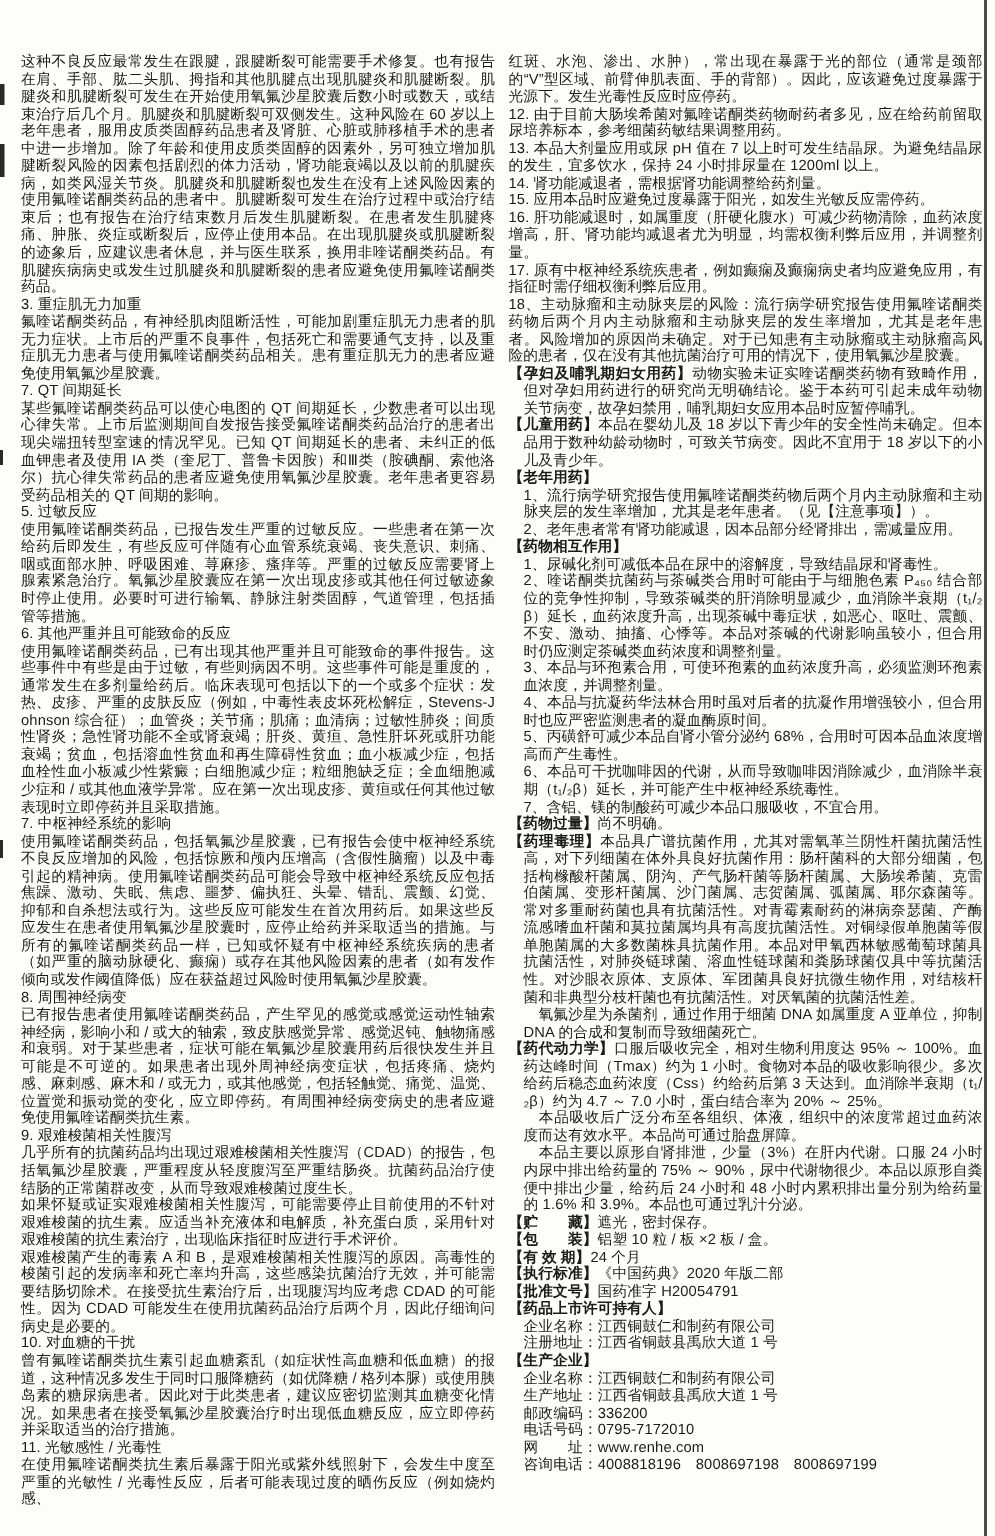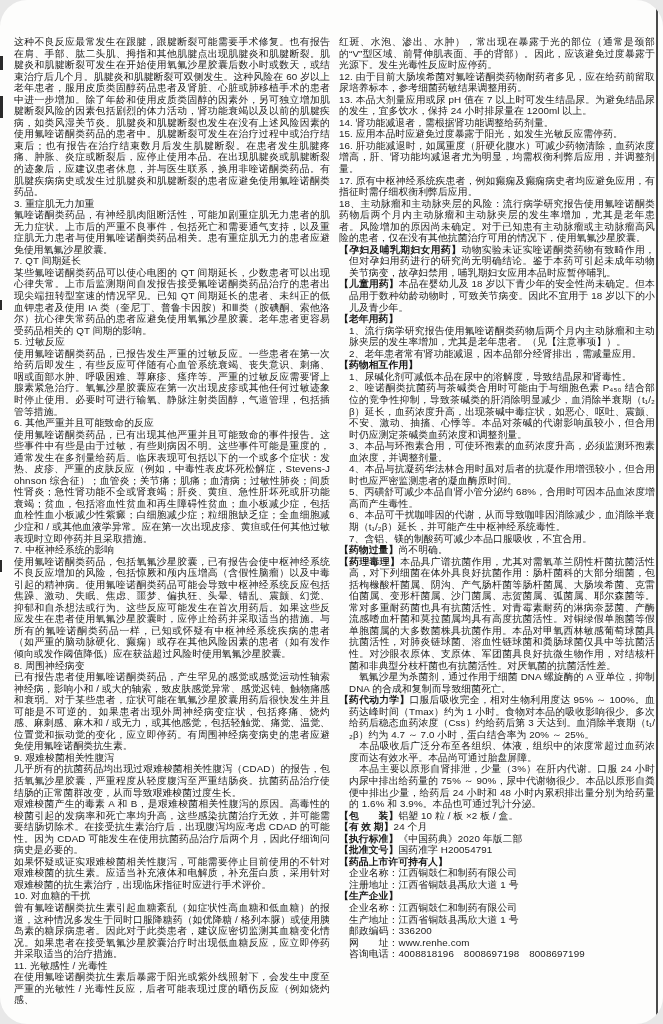--- a/index.html
+++ b/index.html
@@ -4,21 +4,20 @@
 <style>
   html,body{margin:0;padding:0;}
   body{background:#e8e8e8;}
   .page{
     position:relative;
     width:663px;height:1024px;
     background:#fdfdfc;
     overflow:hidden;
     font-family:"Liberation Sans",sans-serif;
     color:#1b1b1b;
-    border-radius:27px;
   }
   .cols{
     display:flex;
     gap:9px;
     padding:36px 10px 0 14px;
     box-sizing:border-box;
   }
   .col{width:316px;flex:0 0 316px;}
   .col p{
     margin:0;
@@ -55,22 +54,22 @@
         <p class="p">5. 过敏反应</p>
         <p class="p">使用氟喹诺酮类药品，已报告发生严重的过敏反应。一些患者在第一次给药后即发生，有些反应可伴随有心血管系统衰竭、丧失意识、刺痛、咽或面部水肿、呼吸困难、荨麻疹、瘙痒等。严重的过敏反应需要肾上腺素紧急治疗。氧氟沙星胶囊应在第一次出现皮疹或其他任何过敏迹象时停止使用。必要时可进行输氧、静脉注射类固醇，气道管理，包括插管等措施。</p>
         <p class="p">6. 其他严重并且可能致命的反应</p>
         <p class="p">使用氟喹诺酮类药品，已有出现其他严重并且可能致命的事件报告。这些事件中有些是由于过敏，有些则病因不明。这些事件可能是重度的，通常发生在多剂量给药后。临床表现可包括以下的一个或多个症状：发热、皮疹、严重的皮肤反应（例如，中毒性表皮坏死松解症，Stevens-Johnson 综合征）；血管炎；关节痛；肌痛；血清病；过敏性肺炎；间质性肾炎；急性肾功能不全或肾衰竭；肝炎、黄疸、急性肝坏死或肝功能衰竭；贫血，包括溶血性贫血和再生障碍性贫血；血小板减少症，包括血栓性血小板减少性紫癜；白细胞减少症；粒细胞缺乏症；全血细胞减少症和 / 或其他血液学异常。应在第一次出现皮疹、黄疸或任何其他过敏表现时立即停药并且采取措施。</p>
         <p class="p">7. 中枢神经系统的影响</p>
         <p class="p">使用氟喹诺酮类药品，包括氧氟沙星胶囊，已有报告会使中枢神经系统不良反应增加的风险，包括惊厥和颅内压增高（含假性脑瘤）以及中毒引起的精神病。使用氟喹诺酮类药品可能会导致中枢神经系统反应包括焦躁、激动、失眠、焦虑、噩梦、偏执狂、头晕、错乱、震颤、幻觉、抑郁和自杀想法或行为。这些反应可能发生在首次用药后。如果这些反应发生在患者使用氧氟沙星胶囊时，应停止给药并采取适当的措施。与所有的氟喹诺酮类药品一样，已知或怀疑有中枢神经系统疾病的患者（如严重的脑动脉硬化、癫痫）或存在其他风险因素的患者（如有发作倾向或发作阈值降低）应在获益超过风险时使用氧氟沙星胶囊。</p>
         <p class="p">8. 周围神经病变</p>
         <p class="p">已有报告患者使用氟喹诺酮类药品，产生罕见的感觉或感觉运动性轴索神经病，影响小和 / 或大的轴索，致皮肤感觉异常、感觉迟钝、触物痛感和衰弱。对于某些患者，症状可能在氧氟沙星胶囊用药后很快发生并且可能是不可逆的。如果患者出现外周神经病变症状，包括疼痛、烧灼感、麻刺感、麻木和 / 或无力，或其他感觉，包括轻触觉、痛觉、温觉、位置觉和振动觉的变化，应立即停药。有周围神经病变病史的患者应避免使用氟喹诺酮类抗生素。</p>
         <p class="p">9. 艰难梭菌相关性腹泻</p>
         <p class="p">几乎所有的抗菌药品均出现过艰难梭菌相关性腹泻（CDAD）的报告，包括氧氟沙星胶囊，严重程度从轻度腹泻至严重结肠炎。抗菌药品治疗使结肠的正常菌群改变，从而导致艰难梭菌过度生长。</p>
+        <p class="p">如果怀疑或证实艰难梭菌相关性腹泻，可能需要停止目前使用的不针对艰难梭菌的抗生素。应适当补充液体和电解质，补充蛋白质，采用针对艰难梭菌的抗生素治疗，出现临床指征时应进行手术评价。</p>
         <p class="p">艰难梭菌产生的毒素 A 和 B，是艰难梭菌相关性腹泻的原因。高毒性的梭菌引起的发病率和死亡率均升高，这些感染抗菌治疗无效，并可能需要结肠切除术。在接受抗生素治疗后，出现腹泻均应考虑 CDAD 的可能性。因为 CDAD 可能发生在使用抗菌药品治疗后两个月，因此仔细询问病史是必要的。</p>
-        <p class="p">如果怀疑或证实艰难梭菌相关性腹泻，可能需要停止目前使用的不针对艰难梭菌的抗生素。应适当补充液体和电解质，补充蛋白质，采用针对艰难梭菌的抗生素治疗，出现临床指征时应进行手术评价。</p>
         <p class="p">10. 对血糖的干扰</p>
         <p class="p">曾有氟喹诺酮类抗生素引起血糖紊乱（如症状性高血糖和低血糖）的报道，这种情况多发生于同时口服降糖药（如优降糖 / 格列本脲）或使用胰岛素的糖尿病患者。因此对于此类患者，建议应密切监测其血糖变化情况。如果患者在接受氧氟沙星胶囊治疗时出现低血糖反应，应立即停药并采取适当的治疗措施。</p>
         <p class="p">11. 光敏感性 / 光毒性</p>
         <p class="p">在使用氟喹诺酮类抗生素后暴露于阳光或紫外线照射下，会发生中度至严重的光敏性 / 光毒性反应，后者可能表现过度的晒伤反应（例如烧灼感、</p>
       </div>
     <div class="col">
         <p class="p">红斑、水泡、渗出、水肿），常出现在暴露于光的部位（通常是颈部的“V”型区域、前臂伸肌表面、手的背部）。因此，应该避免过度暴露于光源下。发生光毒性反应时应停药。</p>
         <p class="p">12. 由于目前大肠埃希菌对氟喹诺酮类药物耐药者多见，应在给药前留取尿培养标本，参考细菌药敏结果调整用药。</p>
         <p class="p">13. 本品大剂量应用或尿 pH 值在 7 以上时可发生结晶尿。为避免结晶尿的发生，宜多饮水，保持 24 小时排尿量在 1200ml 以上。</p>
         <p class="p">14. 肾功能减退者，需根据肾功能调整给药剂量。</p>
@@ -86,35 +85,37 @@
         <p class="p"><span class="lbl">【药物相互作用】</span></p>
         <p class="in1">1、尿碱化剂可减低本品在尿中的溶解度，导致结晶尿和肾毒性。</p>
         <p class="in1">2、喹诺酮类抗菌药与茶碱类合用时可能由于与细胞色素 P₄₅₀ 结合部位的竞争性抑制，导致茶碱类的肝消除明显减少，血消除半衰期（t₁/₂β）延长，血药浓度升高，出现茶碱中毒症状，如恶心、呕吐、震颤、不安、激动、抽搐、心悸等。本品对茶碱的代谢影响虽较小，但合用时仍应测定茶碱类血药浓度和调整剂量。</p>
         <p class="in1">3、本品与环孢素合用，可使环孢素的血药浓度升高，必须监测环孢素血浓度，并调整剂量。</p>
         <p class="in1">4、本品与抗凝药华法林合用时虽对后者的抗凝作用增强较小，但合用时也应严密监测患者的凝血酶原时间。</p>
         <p class="in1">5、丙磺舒可减少本品自肾小管分泌约 68%，合用时可因本品血浓度增高而产生毒性。</p>
         <p class="in1">6、本品可干扰咖啡因的代谢，从而导致咖啡因消除减少，血消除半衰期（t₁/₂β）延长，并可能产生中枢神经系统毒性。</p>
         <p class="in1">7、含铝、镁的制酸药可减少本品口服吸收，不宜合用。</p>
         <p class="p"><span class="lbl">【药物过量】</span>尚不明确。</p>
         <p class="h1"><span class="lbl">【药理毒理】</span>本品具广谱抗菌作用，尤其对需氧革兰阴性杆菌抗菌活性高，对下列细菌在体外具良好抗菌作用：肠杆菌科的大部分细菌，包括枸橼酸杆菌属、阴沟、产气肠杆菌等肠杆菌属、大肠埃希菌、克雷伯菌属、变形杆菌属、沙门菌属、志贺菌属、弧菌属、耶尔森菌等。常对多重耐药菌也具有抗菌活性。对青霉素耐药的淋病奈瑟菌、产酶流感嗜血杆菌和莫拉菌属均具有高度抗菌活性。对铜绿假单胞菌等假单胞菌属的大多数菌株具抗菌作用。本品对甲氧西林敏感葡萄球菌具抗菌活性，对肺炎链球菌、溶血性链球菌和粪肠球菌仅具中等抗菌活性。对沙眼衣原体、支原体、军团菌具良好抗微生物作用，对结核杆菌和非典型分枝杆菌也有抗菌活性。对厌氧菌的抗菌活性差。</p>
-        <p class="in1">　氧氟沙星为杀菌剂，通过作用于细菌 DNA 螺旋酶的 A 亚单位，抑制 DNA 的合成和复制而导致细菌死亡。</p>
+        <p class="in1">　氧氟沙星为杀菌剂，通过作用于细菌 DNA 如属重度 A 亚单位，抑制 DNA 的合成和复制而导致细菌死亡。</p>
         <p class="h1"><span class="lbl">【药代动力学】</span>口服后吸收完全，相对生物利用度达 95% ～ 100%。血药达峰时间（Tmax）约为 1 小时。食物对本品的吸收影响很少。多次给药后稳态血药浓度（Css）约给药后第 3 天达到。血消除半衰期（t₁/₂β）约为 4.7 ～ 7.0 小时，蛋白结合率为 20% ～ 25%。</p>
         <p class="in1">　本品吸收后广泛分布至各组织、体液，组织中的浓度常超过血药浓度而达有效水平。本品尚可通过胎盘屏障。</p>
         <p class="in1">　本品主要以原形自肾排泄，少量（3%）在肝内代谢。口服 24 小时内尿中排出给药量的 75% ～ 90%，尿中代谢物很少。本品以原形自粪便中排出少量，给药后 24 小时和 48 小时内累积排出量分别为给药量的 1.6% 和 3.9%。本品也可通过乳汁分泌。</p>
+        <p class="p"><span class="lbl">【贮　　藏】</span>遮光，密封保存。</p>
         <p class="p"><span class="lbl">【包　　装】</span>铝塑 10 粒 / 板 ×2 板 / 盒。</p>
         <p class="p"><span class="lbl">【有 效 期】</span>24 个月</p>
         <p class="p"><span class="lbl">【执行标准】</span>《中国药典》2020 年版二部</p>
         <p class="p"><span class="lbl">【批准文号】</span>国药准字 H20054791</p>
         <p class="p"><span class="lbl">【药品上市许可持有人】</span></p>
         <p class="in1">企业名称：江西铜鼓仁和制药有限公司</p>
         <p class="in1">注册地址：江西省铜鼓县禹欣大道 1 号</p>
         <p class="p"><span class="lbl">【生产企业】</span></p>
         <p class="in1">企业名称：江西铜鼓仁和制药有限公司</p>
         <p class="in1">生产地址：江西省铜鼓县禹欣大道 1 号</p>
         <p class="in1">邮政编码：336200</p>
+        <p class="in1">电话号码：0795-7172010</p>
         <p class="in1">网　　址：www.renhe.com</p>
         <p class="in1">咨询电话：4008818196　8008697198　8008697199</p>
       </div>
   </div>
   <div class="edge-line"></div>
   <div class="artifact a1"></div>
   <div class="artifact a2"></div>
   <div class="artifact a3"></div>
   <div class="artifact a4"></div>
 </div>

